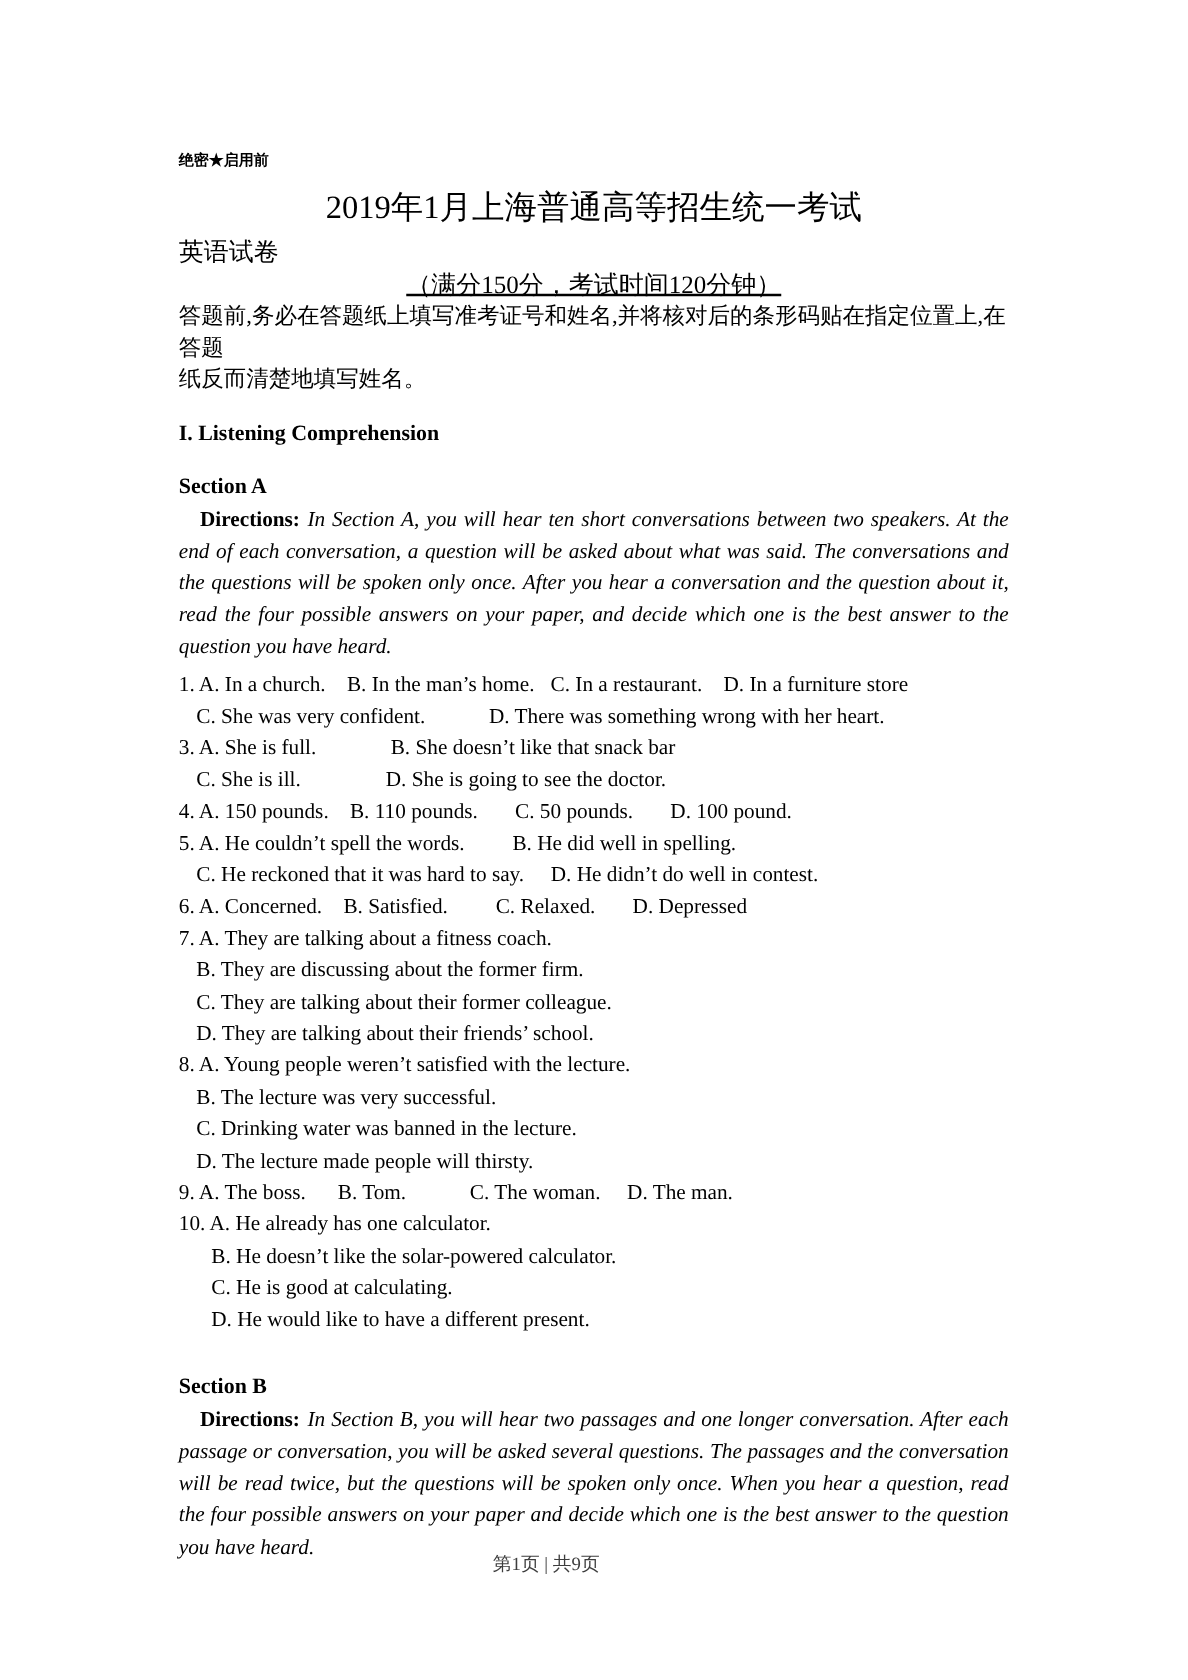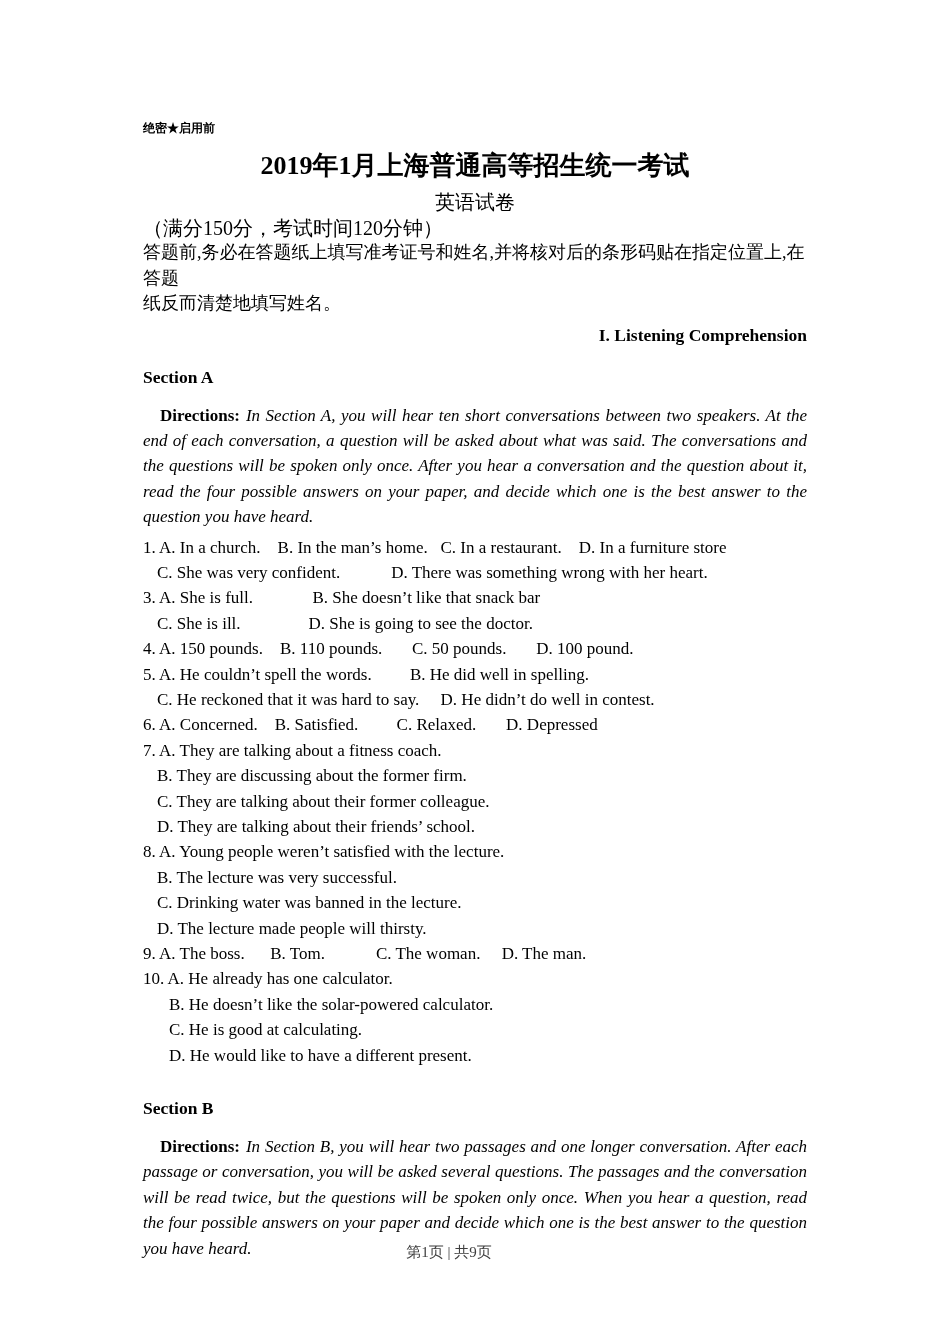--- a/index.html
+++ b/index.html
@@ -23,59 +23,60 @@
   }
   .classification {
     font-size: 12px;
     line-height: 20px;
     font-weight: bold;
   }
   .exam-title {
     margin-top: 12px;
     font-size: 26px;
     line-height: 32px;
-    font-weight: bold;
+    font-weight: normal;
     text-align: center;
   }
   .exam-subject {
     margin-top: 8px;
     font-size: 20px;
     line-height: 24px;
-    text-align: center;
+    text-align: left;
   }
   .exam-meta {
     margin-top: 2px;
     font-size: 20px;
     line-height: 24px;
+    text-align: center;
+    text-decoration: underline;
   }
   .notice-heading {
     margin-top: 6px;
     font-size: 18px;
     line-height: 24px;
     font-weight: bold;
   }
   .notice-line {
     font-size: 18px;
     line-height: 25.5px;
   }
   .part-heading {
-    margin-top: 6px;
+    margin-top: 17px;
     font-size: 17.5px;
     line-height: 25px;
     font-weight: bold;
-    text-align: right;
   }
   .section-heading {
     margin-top: 17px;
     font-size: 17.5px;
     line-height: 25px;
     font-weight: bold;
   }
   .directions {
-    margin-top: 13px;
+    margin-top: 2px;
     font-size: 17px;
     line-height: 25.4px;
     text-align: justify;
     text-indent: 17px;
     font-style: italic;
   }
   .dir-label {
     font-style: normal;
     font-weight: bold;
     margin-right: 6px;
@@ -88,21 +89,21 @@
     line-height: 25.4px;
     white-space: pre-wrap;
   }
   .q-line.indent-1 { padding-left: 14px; }
   .q-line.indent-2 { padding-left: 26px; }
   .section-b-heading {
     margin-top: 28px;
   }
   .page-footer {
     position: absolute;
-    left: 12px;
+    left: 0;
     top: 1242px;
     width: 874px;
     text-align: center;
     font-size: 15px;
     line-height: 20px;
     color: #3d3d3d;
   }
 </style>
 </head>
 <body>

